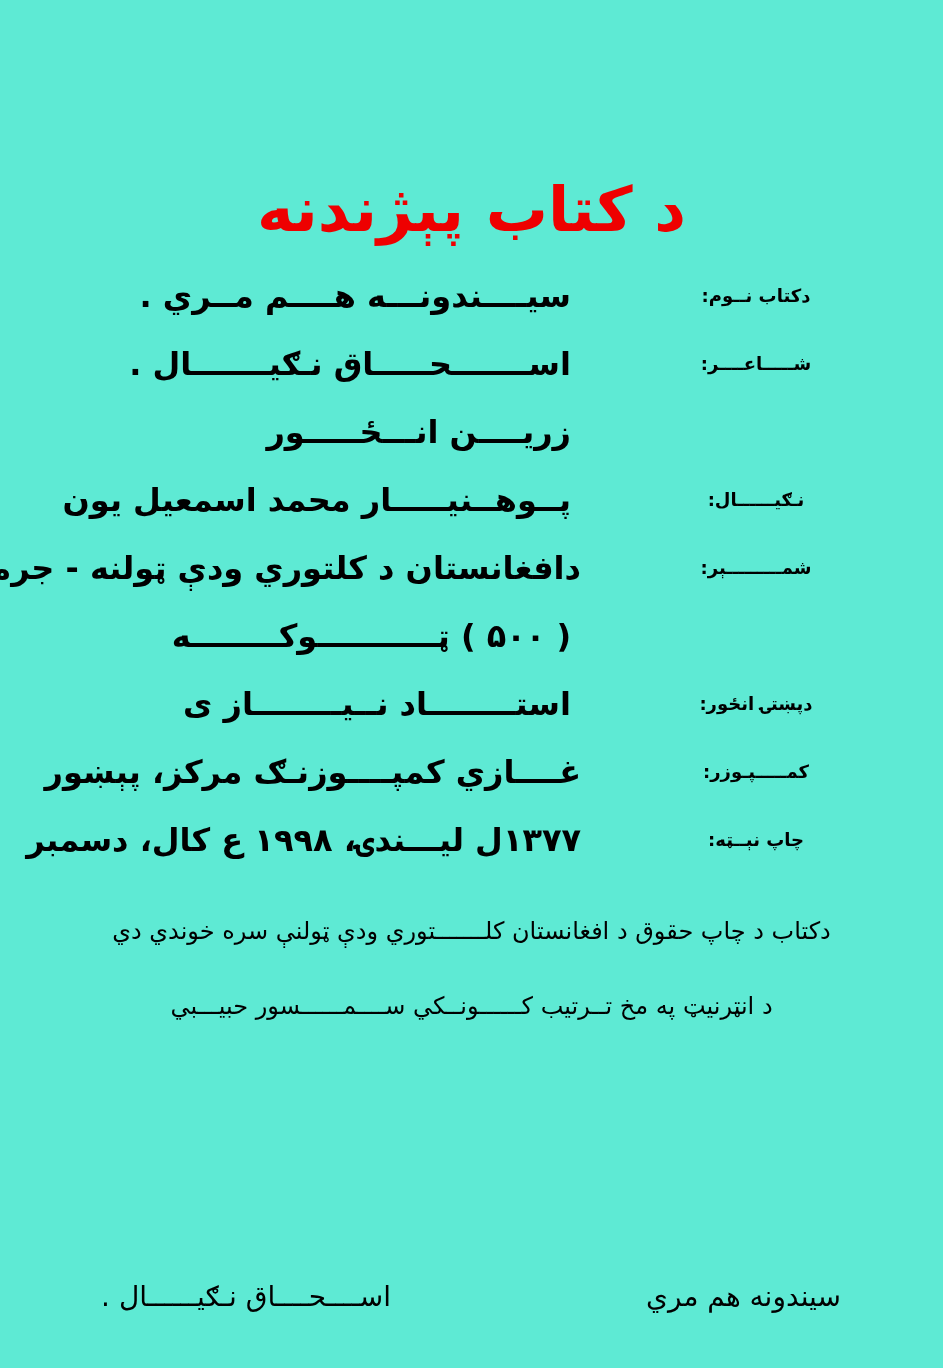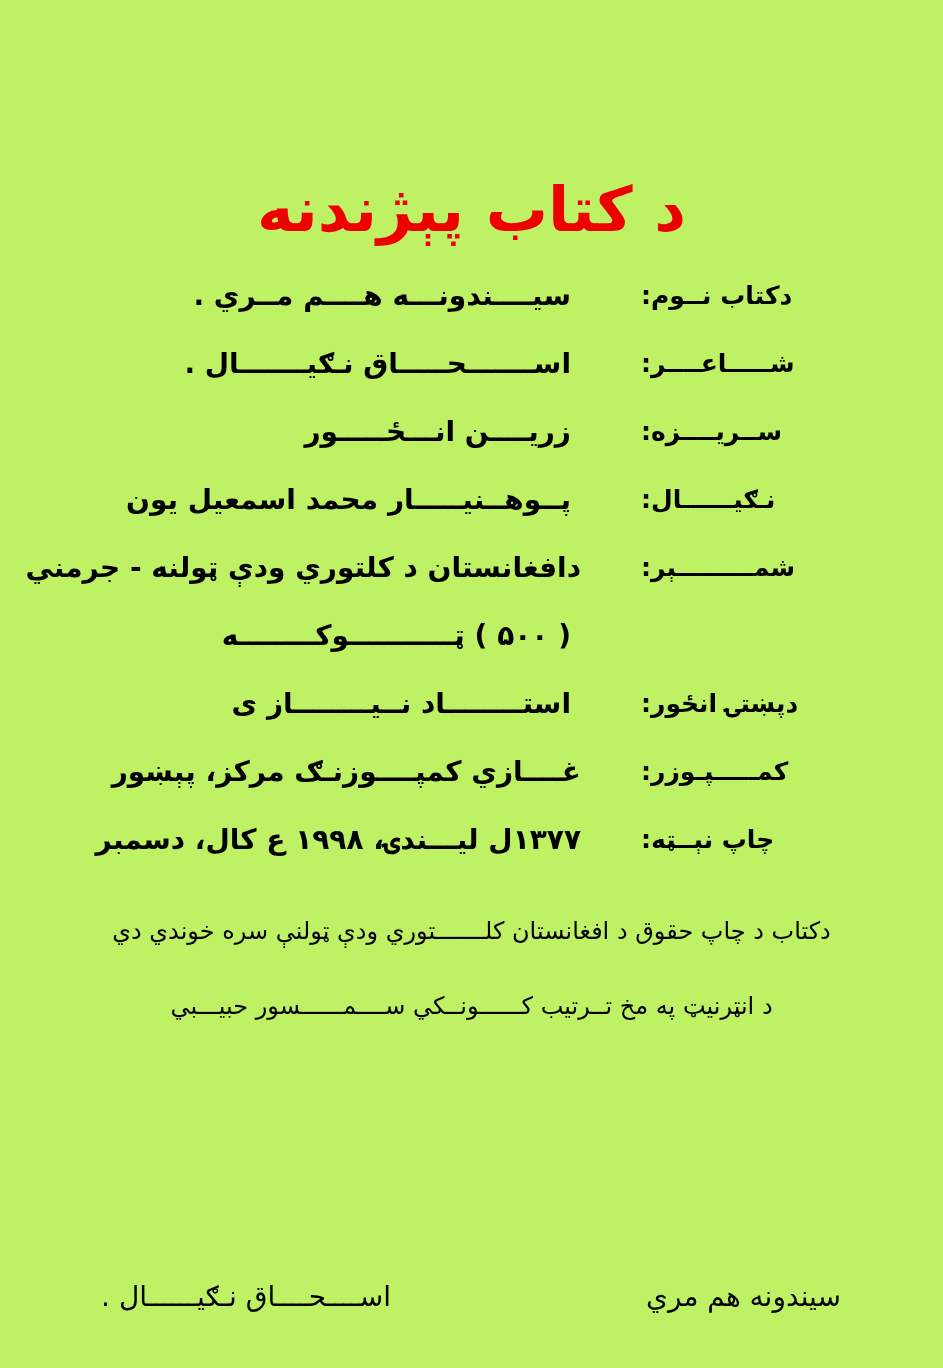--- a/index.html
+++ b/index.html
@@ -14,21 +14,21 @@
     position: relative;
     overflow: hidden;
     font-family: "DejaVu Sans", "Liberation Sans", sans-serif;
     color: #000000;
     direction: rtl;
   }
 
   .page {
     position: absolute;
     inset: 0;
-    background: #bef264;
+    background: #5eead4;
   }
 
   
   .doc-title {
     position: absolute;
     top: 132px;
     left: 0;
     right: 0;
     text-align: center;
     font-size: 62px;
@@ -50,34 +50,34 @@
   .meta-row {
     position: relative;
     height: 68px;
     display: block;
   }
   .meta-label {
     position: absolute;
     right: 0;
     top: 0;
     width: 230px;
-    text-align: left;
-    font-size: 25px;
+    text-align: center;
+    font-size: 18px;
     line-height: 36px;
     font-weight: 700;
     white-space: nowrap;
     direction: rtl;
   }
   .meta-value {
     position: absolute;
     right: 300px;
     top: 0;
     width: 500px;
     text-align: right;
-    font-size: 28px;
+    font-size: 32px;
     line-height: 36px;
     font-weight: 400;
     white-space: nowrap;
     direction: rtl;
   }
   .meta-value.is-bold {
     font-weight: 700;
   }
   .meta-value.wide {
     width: 560px;
@@ -140,21 +140,20 @@
       <span class="meta-label">دکتاب نــوم:</span>
       <span class="meta-value is-bold">سیــــندونـــه هــــم مــري .</span>
     </div>
 
     <div class="meta-row">
       <span class="meta-label">شـــــاعــــر:</span>
       <span class="meta-value is-bold">اســـــــحـــــاق نـګیـــــــال .</span>
     </div>
 
     <div class="meta-row">
-      <span class="meta-label">ســریــــزه:</span>
       <span class="meta-value is-bold">زریــــن انـــځـــــور</span>
     </div>
 
     <div class="meta-row">
       <span class="meta-label">نـګیــــــال:</span>
       <span class="meta-value is-bold">پــوهــنیـــــار محمد اسمعیل یون</span>
     </div>
 
     <div class="meta-row">
       <span class="meta-label">شمـــــــــېر:</span>

